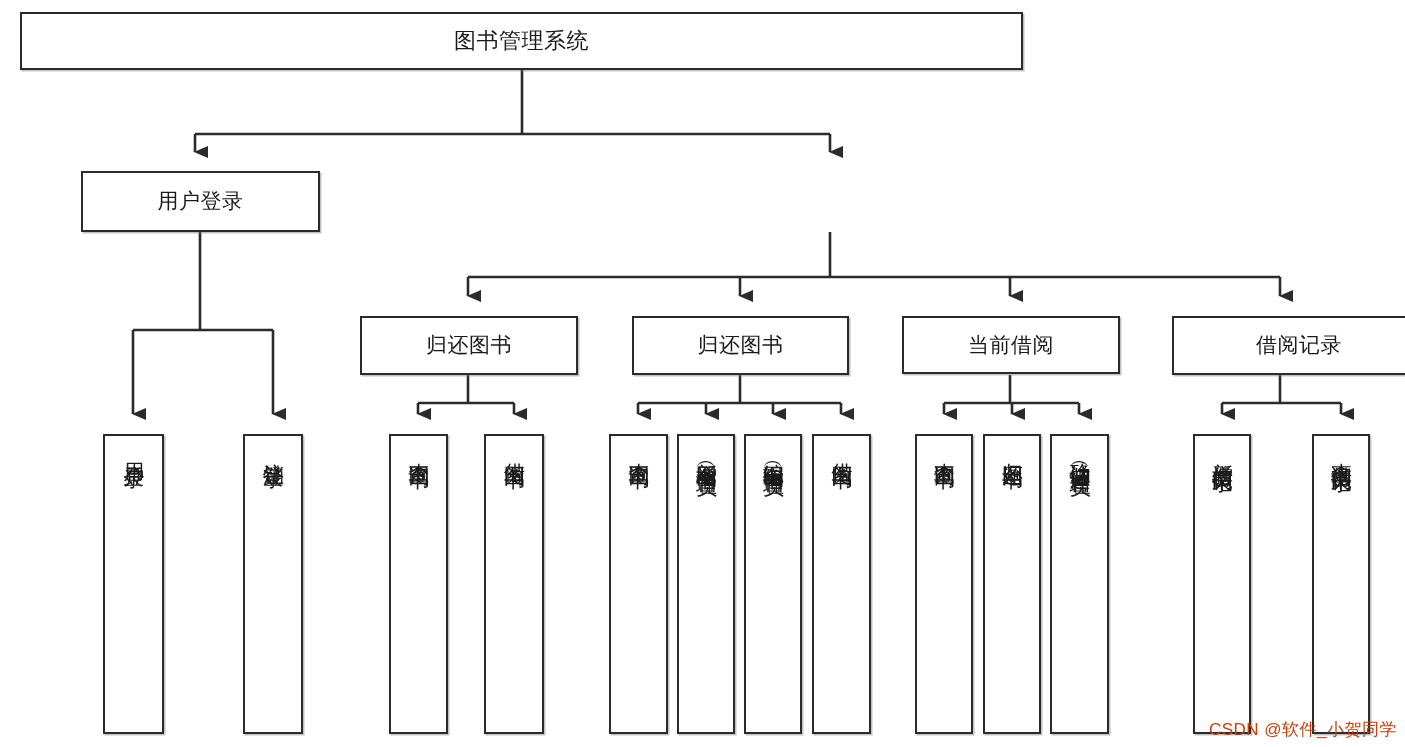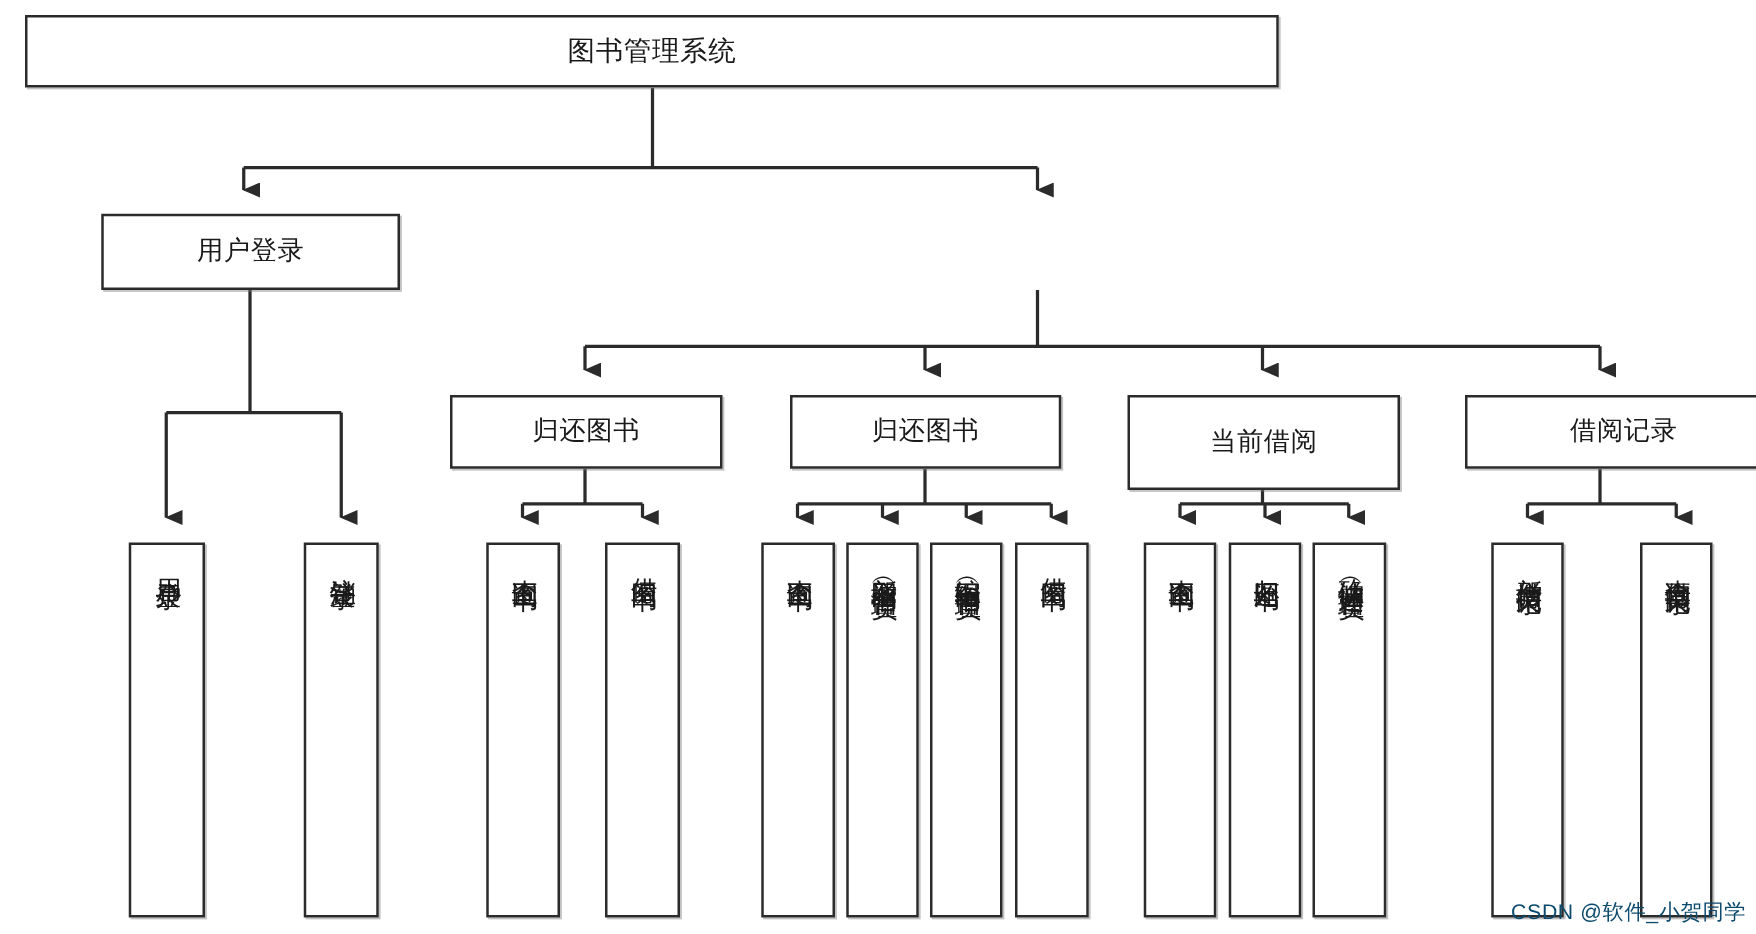--- a/index.html
+++ b/index.html
@@ -63,21 +63,21 @@
     font-size: 21px;
     line-height: 1.18;
     letter-spacing: 2px;
     white-space: nowrap;
   }
   #watermark {
     position: absolute;
     right: 8px;
     bottom: 6px;
     font-size: 17px;
-    color: #0c4a6e;
+    color: #c2410c;
     letter-spacing: 0.5px;
     z-index: 5;
     white-space: nowrap;
     font-family: "Liberation Sans", "DejaVu Sans", sans-serif;
     text-align: center;
   }
 </style>
 </head>
 <body>
 
@@ -140,21 +140,21 @@
   <div class="node h" style="left:81px; top:171px; width:239px; height:61px;">
     <span class="label">用户登录</span>
   </div>
 
   <div class="node h" style="left:360px; top:316px; width:218px; height:59px;">
     <span class="label">归还图书</span>
   </div>
   <div class="node h" style="left:632px; top:316px; width:217px; height:59px;">
     <span class="label">归还图书</span>
   </div>
-  <div class="node h" style="left:902px; top:316px; width:218px; height:76px;">
+  <div class="node h" style="left:902px; top:316px; width:218px; height:58px;">
     <span class="label">当前借阅</span>
   </div>
   <div class="node h" style="left:1172px; top:316px; width:254px; height:59px;">
     <span class="label">借阅记录</span>
   </div>
 
   <div class="node v" style="left:103px; top:434px; width:61px; height:300px;">
     <span class="label">用户登录</span>
   </div>
   <div class="node v" style="left:243px; top:434px; width:60px; height:300px;">

